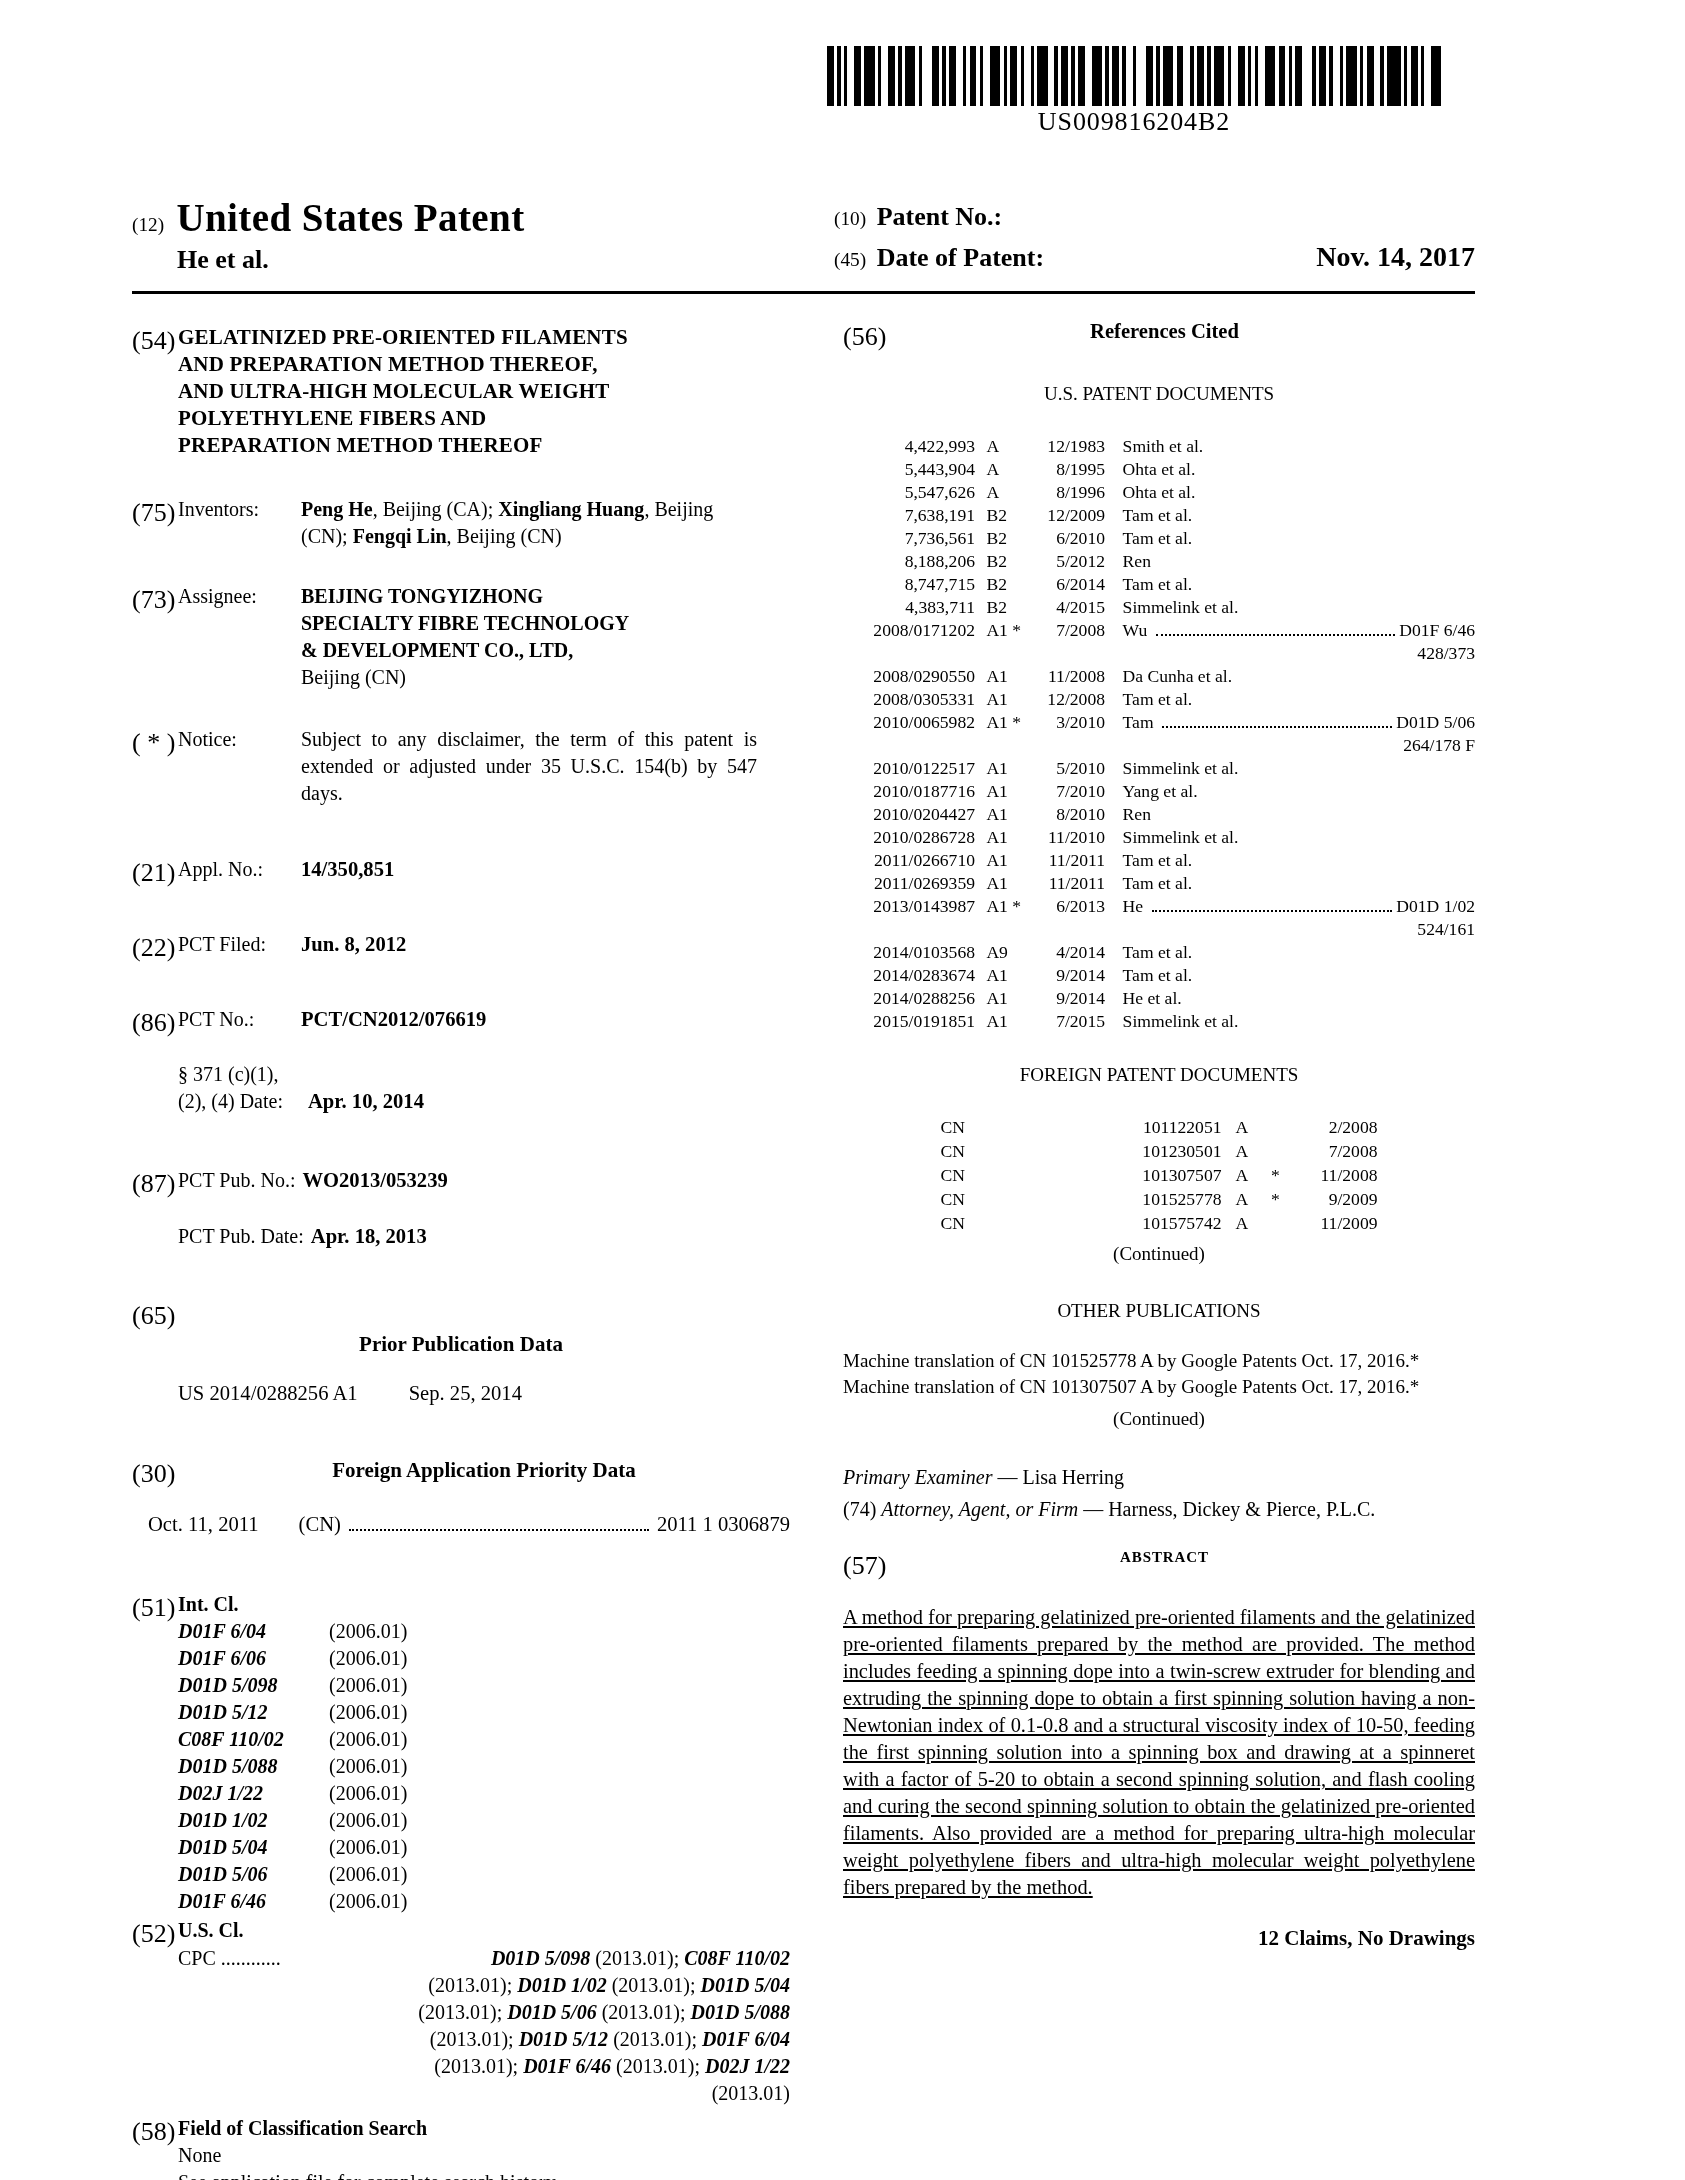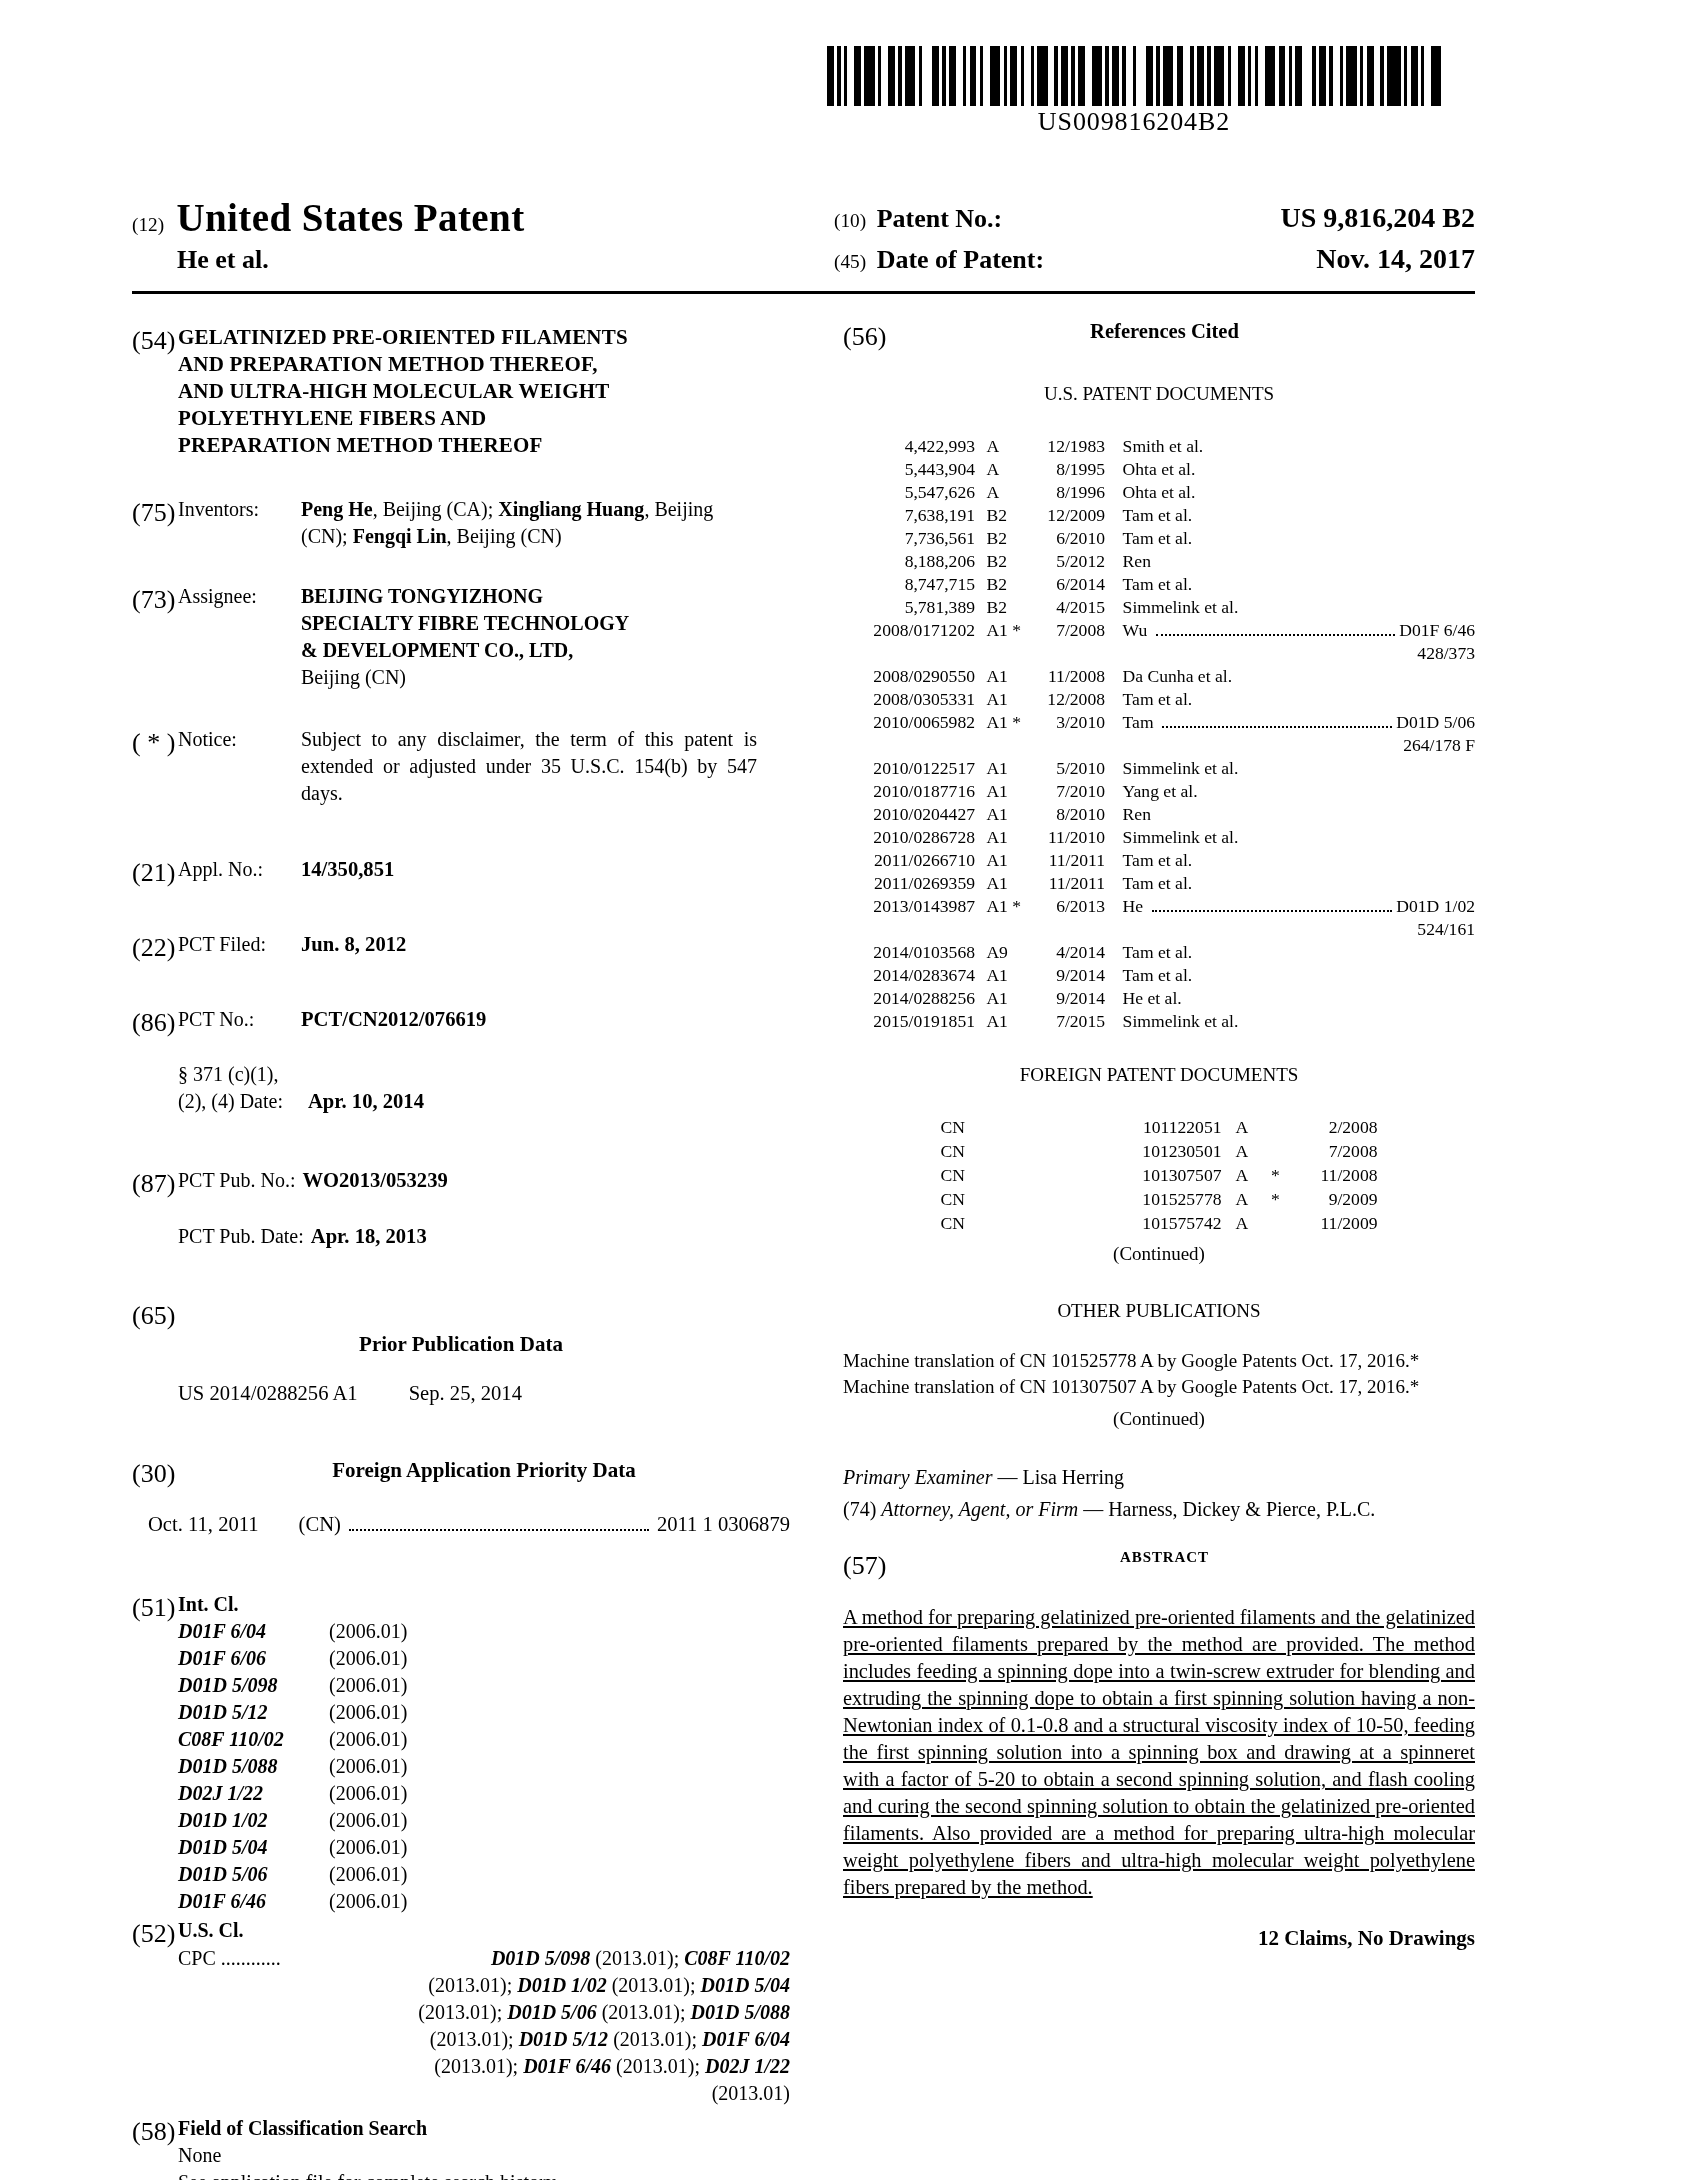--- a/index.html
+++ b/index.html
@@ -244,21 +244,20 @@
       <div class="doc-line">
         <span class="htag">(12)</span>
         <span class="doc-type">United States Patent</span>
       </div>
       <div class="inventor-short">He et al.</div>
     </div>
     <div class="header-right">
       <div class="hr-row">
         <span class="htag">(10)</span>
         <span class="hr-label">Patent No.:</span>
-        <span class="hr-value">US 9,816,204 B2</span>
       </div>
       <div class="hr-row">
         <span class="htag">(45)</span>
         <span class="hr-label">Date of Patent:</span>
         <span class="hr-value">Nov. 14, 2017</span>
       </div>
     </div>
   </div>
   <div class="rule"></div>
 
@@ -504,21 +503,21 @@
             <span class="rd">5/2012</span>
             <span class="rm">Ren</span>
           </div>
           <div class="urow">
             <span class="rn">8,747,715</span>
             <span class="rk">B2</span>
             <span class="rd">6/2014</span>
             <span class="rm">Tam et al.</span>
           </div>
           <div class="urow">
-            <span class="rn">5,781,389</span>
+            <span class="rn">4,383,711</span>
             <span class="rk">B2</span>
             <span class="rd">4/2015</span>
             <span class="rm">Simmelink et al.</span>
           </div>
           <div class="urow">
             <span class="rn">2008/0171202</span>
             <span class="rk">A1 *</span>
             <span class="rd">7/2008</span>
             <span class="rm">Wu</span>
             <span class="rl"></span>

